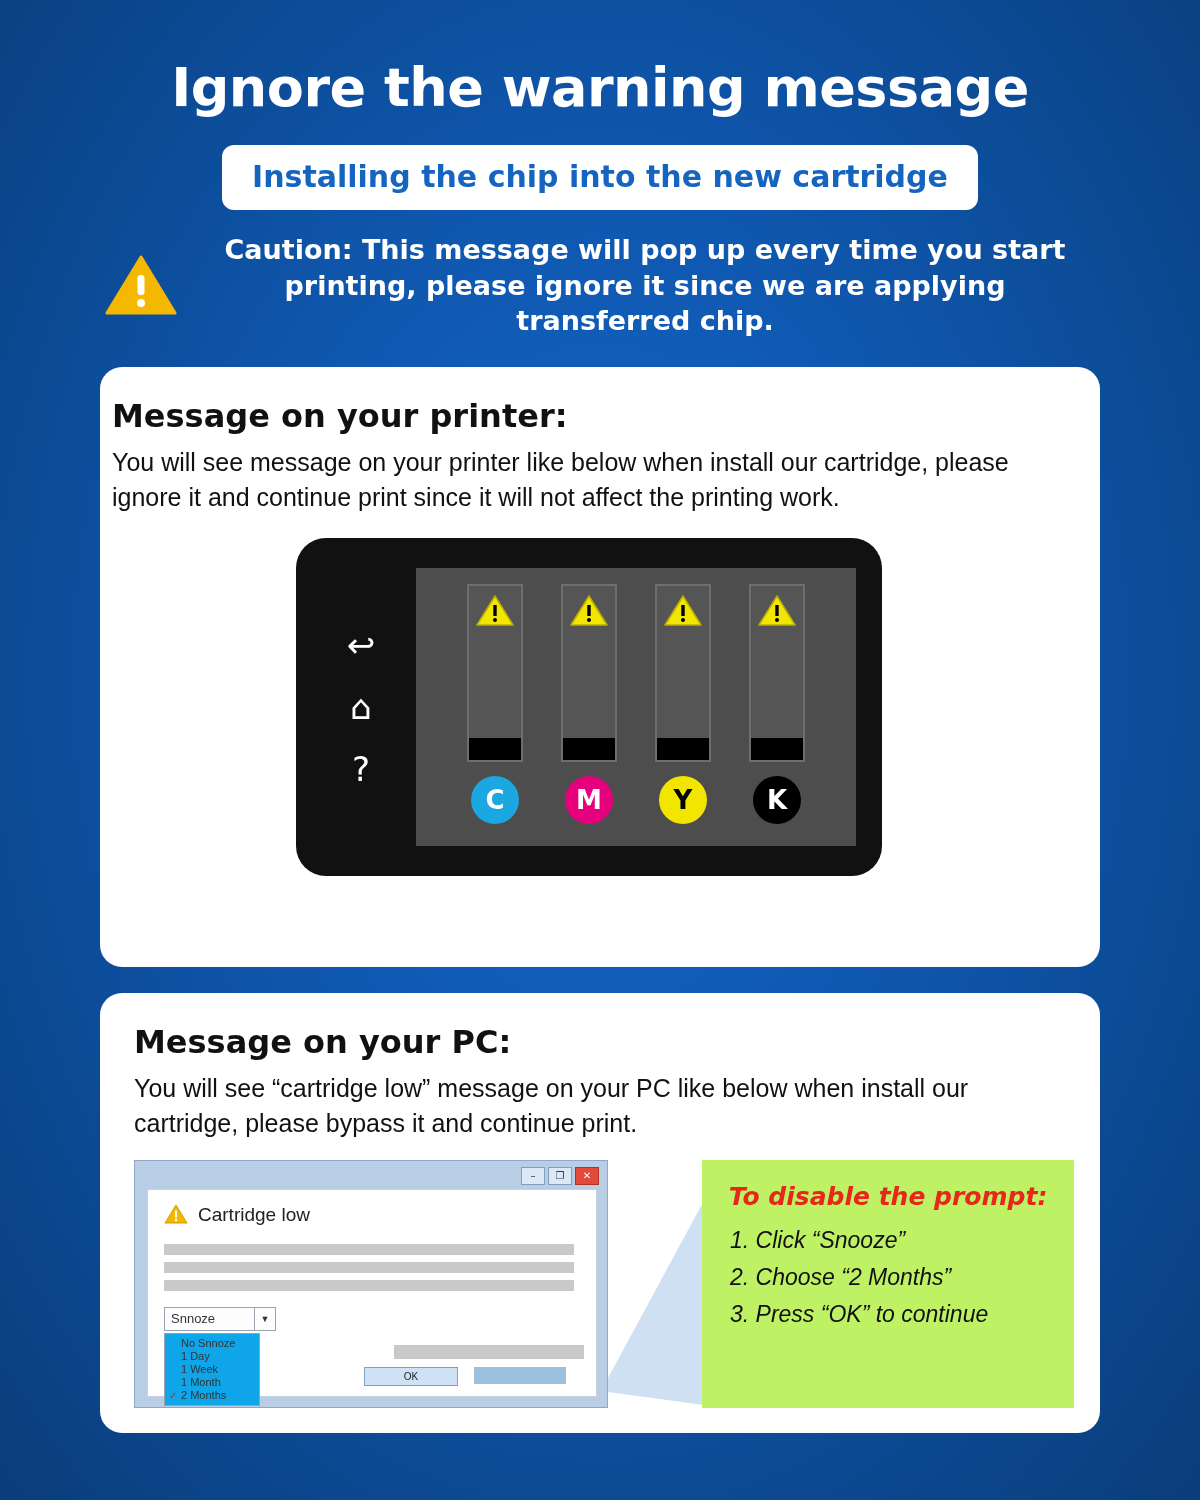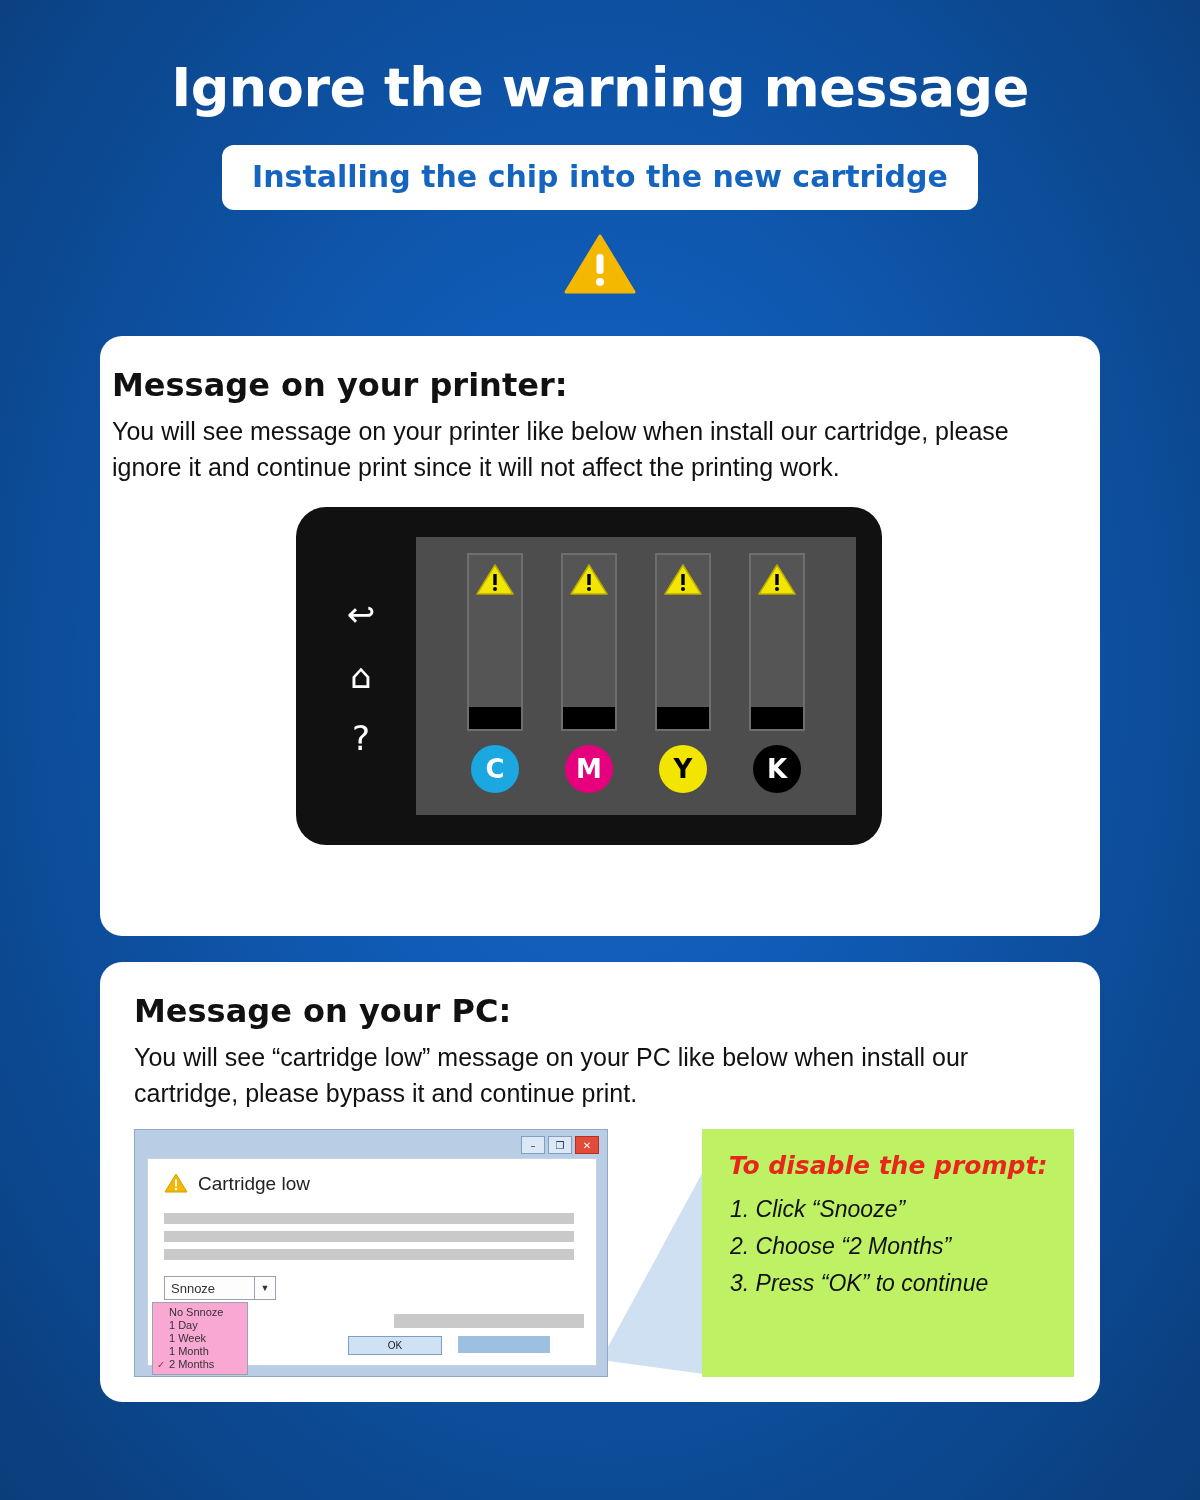--- a/index.html
+++ b/index.html
@@ -69,21 +69,21 @@
   
   .card {
     background: #ffffff;
     border-radius: 22px;
     margin: 0 auto;
     width: 1000px;
     box-sizing: border-box;
     padding: 30px 34px 30px 34px;
   }
   .card + .card { margin-top: 26px; }
-  #card-printer { margin-top: 40px; height: 600px; padding-left: 12px; }
+  #card-printer { margin-top: 28px; height: 600px; padding-left: 12px; }
   #card-pc { height: 440px; }
 
   .card-heading {
     font-size: 32px;
     font-weight: bold;
     color: #111111;
     margin: 0 0 10px 0;
     font-family: "DejaVu Sans", sans-serif;
   }
   .card-body {
@@ -260,24 +260,24 @@
     width: 20px;
     height: 100%;
     border-left: 1px solid #9aa3ad;
     display: flex;
     align-items: center;
     justify-content: center;
     font-size: 9px;
     color: #333;
   }
   .snooze-list {
-    margin: 2px 0 0 4px;
+    margin: 2px 0 0 16px;
     width: 96px;
     border: 1px solid #9aa3ad;
-    background: #f9a8d4;
+    background: #0ea5e9;
     padding: 3px 0 3px 0;
     box-sizing: border-box;
   }
   .snooze-list .opt {
     font-size: 11px;
     color: #333333;
     padding: 0 0 0 16px;
     line-height: 13px;
     position: relative;
     font-family: "Liberation Sans", sans-serif;
@@ -298,21 +298,21 @@
   }
   .ok-bar-gray {
     height: 14px;
     background: #c9c9c9;
     margin-left: 60px;
   }
   .ok-row2 {
     display: flex;
     gap: 16px;
     margin-top: 8px;
-    margin-left: 14px;
+    margin-left: 30px;
   }
   .ok-btn {
     width: 92px;
     height: 17px;
     background: #cfe2f5;
     border: 1px solid #7f9ec0;
     font-size: 10px;
     color: #1a1a1a;
     display: flex;
     align-items: center;
@@ -369,20 +369,21 @@
 </div>
 
 <div class="caution-row">
   <div class="caution-icon">
     <svg width="72" height="64" viewBox="0 0 72 64" aria-hidden="true">
       <path d="M36 4 L70 60 L2 60 Z" fill="#f5b800" stroke="#f5b800" stroke-width="3" stroke-linejoin="round"></path>
       <rect x="32.5" y="22" width="7" height="20" rx="3" fill="#ffffff"></rect>
       <circle cx="36" cy="50" r="4" fill="#ffffff"></circle>
     </svg>
   </div>
+  <div class="caution-text">Caution: This message will pop up every time you start printing, please ignore it since we are applying transferred chip.</div>
 </div>
 
 <div class="card" id="card-printer">
   <div class="card-heading">Message on your printer:</div>
   <p class="card-body">You will see message on your printer like below when install our cartridge, please ignore it and continue print since it will not affect the printing work.</p>
 
   <div class="printer-wrap">
     <div class="printer">
 
       <div class="printer-side">

